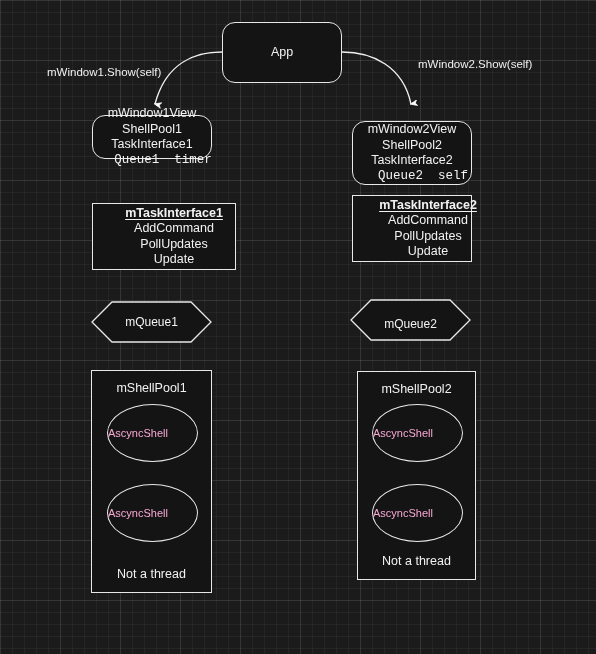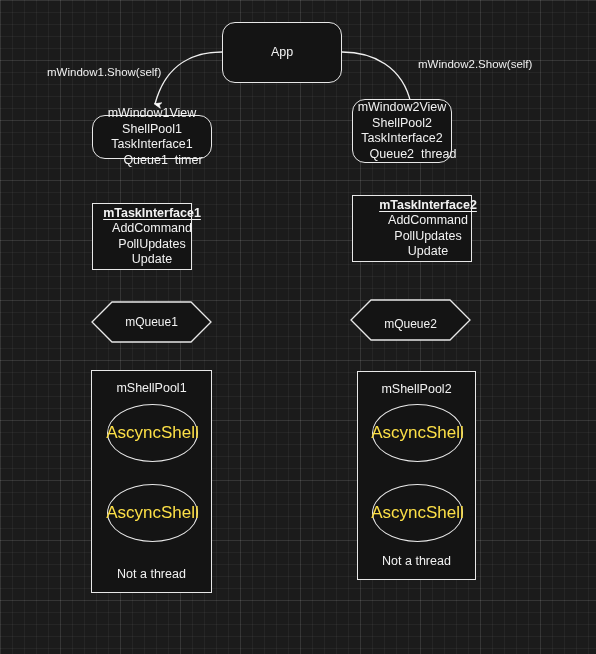--- a/index.html
+++ b/index.html
@@ -32,21 +32,21 @@
     display: flex;
     flex-direction: column;
     align-items: center;
     justify-content: center;
     text-align: center;
     font-size: 12.5px;
     line-height: 15.5px;
   }
   .rounded { border-radius: 13px; }
   .node .ln { display: block; white-space: pre; }
-  .ln.indent { padding-left: 22px; }
+  .ln.indent { padding-left: 22px; font-family: Liberation Mono, monospace; }
   .ttl {
     font-weight: bold;
     text-decoration: underline;
     text-underline-offset: 2px;
   }
   .hex {
     position: absolute;
     color: #f2f2f2;
     font-size: 12px;
     display: flex;
@@ -74,25 +74,25 @@
     left: 0; right: 0;
     text-align: center;
     bottom: 11px;
   }
   .ell {
     position: absolute;
     box-sizing: border-box;
     border: 1.3px solid #e8e8e8;
     border-radius: 50%;
     background: #141414;
-    color: #fde047;
-    font-size: 17px;
+    color: #f9a8d4;
+    font-size: 11px;
     display: flex;
     align-items: center;
-    justify-content: center;
+    justify-content: flex-start;
     text-align: center;
   }
   .edge-label {
     position: absolute;
     color: #f0f0f0;
     font-size: 11.5px;
     white-space: nowrap;
   }
   #edges {
     position: absolute;
@@ -123,28 +123,28 @@
     <span class="ln">App</span>
   </div>
 
   <div class="node rounded" style="left:92px; top:115px; width:120px; height:44px;">
     <span class="ln">mWindow1View</span>
     <span class="ln">ShellPool1</span>
     <span class="ln">TaskInterface1</span>
     <span class="ln indent">Queue1  timer</span>
   </div>
 
-  <div class="node rounded" style="left:352px; top:99px; width:100px; height:64px;">
+  <div class="node rounded" style="left:352px; top:121px; width:120px; height:64px;">
     <span class="ln">mWindow2View</span>
     <span class="ln">ShellPool2</span>
     <span class="ln">TaskInterface2</span>
-    <span class="ln indent">Queue2  thread</span>
+    <span class="ln indent">Queue2  self</span>
   </div>
 
-  <div class="node" style="left:92px; top:203px; width:100px; height:67px;padding-left:20px;">
+  <div class="node" style="left:92px; top:203px; width:144px; height:67px;padding-left:20px;">
     <span class="ln ttl">mTaskInterface1</span>
     <span class="ln">AddCommand</span>
     <span class="ln">PollUpdates</span>
     <span class="ln">Update</span>
   </div>
 
   <div class="node" style="left:352px; top:195px; width:120px; height:67px;padding-left:32px;">
     <span class="ln ttl">mTaskInterface2</span>
     <span class="ln">AddCommand</span>
     <span class="ln">PollUpdates</span>

